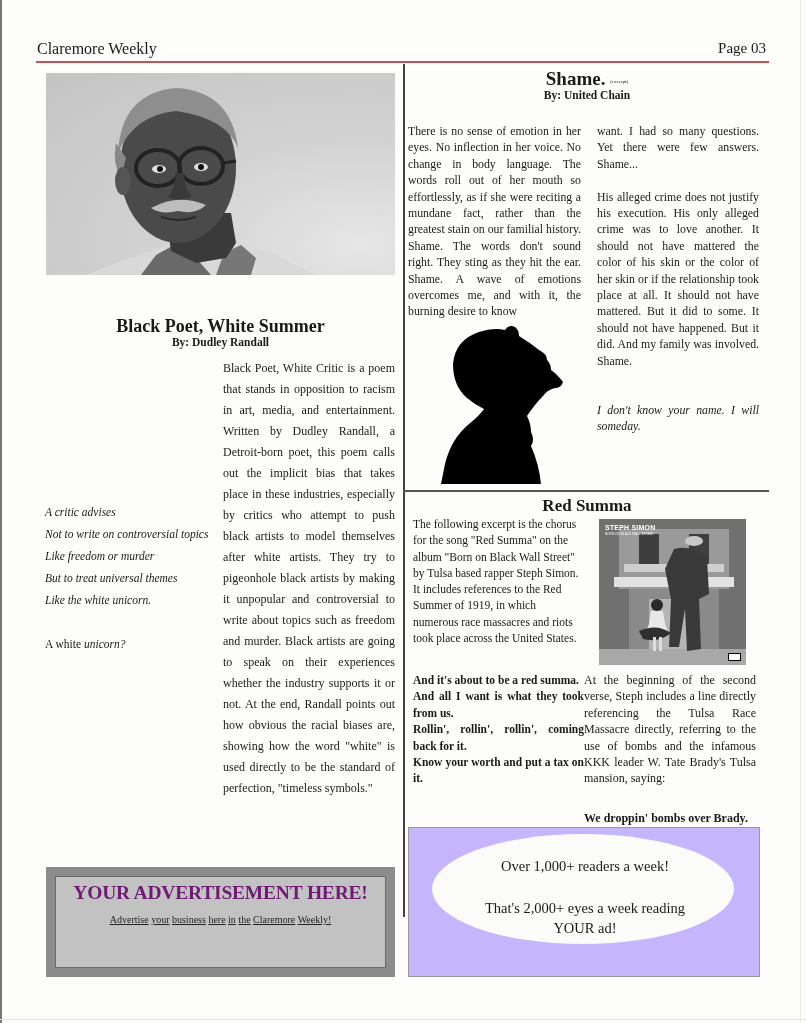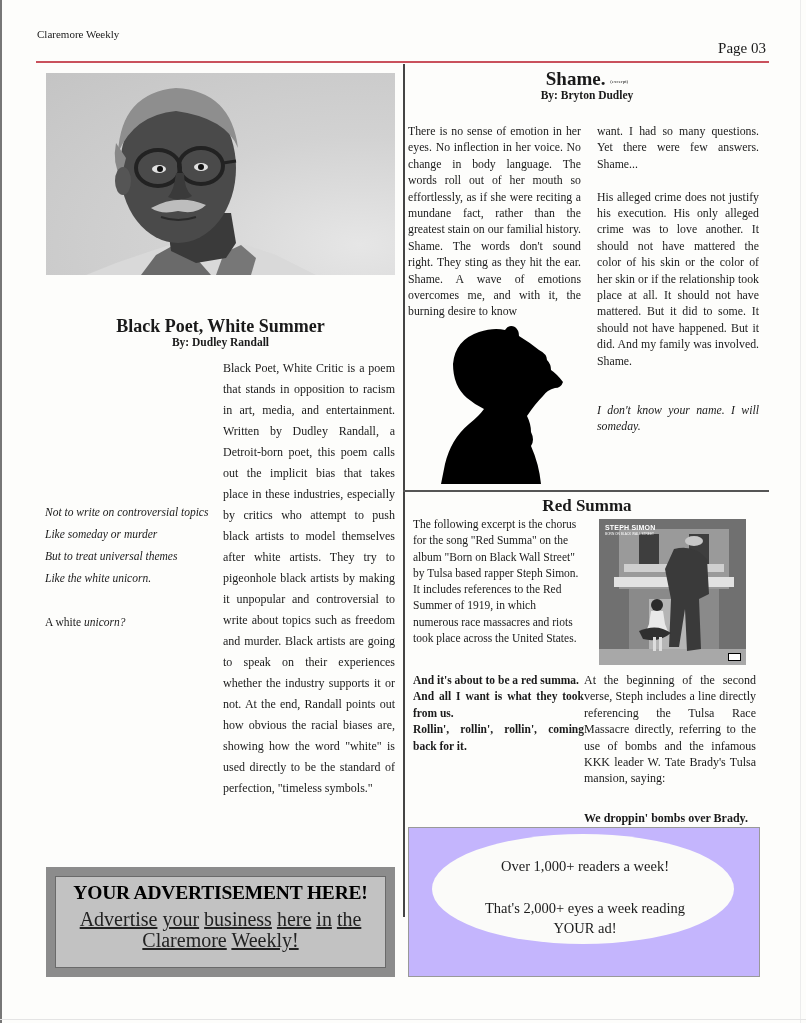--- a/index.html
+++ b/index.html
@@ -2,21 +2,21 @@
 <html><head>
 <meta charset="utf-8">
 <style>
   * { box-sizing: border-box; margin: 0; padding: 0; }
   html, body { width: 806px; height: 1023px; background: #fdfdfb; overflow: hidden; }
   body { font-family: "Liberation Serif", serif; color: #1a1a1a; position: relative; }
   .page-edge-left { position: absolute; left: 0; top: 0; width: 2px; height: 1023px; background: #777; }
   .page-edge-bottom { position: absolute; left: 0; top: 1019px; width: 806px; height: 1px; background: #e4e4e4; }
   .page-edge-right { position: absolute; left: 800px; top: 0; width: 1px; height: 1023px; background: #ececec; }
 
-  .hdr-left { position: absolute; left: 37px; top: 28px; font-size: 11px; }
+  .hdr-left { position: absolute; left: 37px; top: 40px; font-size: 16px; }
   .hdr-right { position: absolute; right: 40px; top: 40px; font-size: 15px; }
   .hdr-rule { position: absolute; left: 36px; top: 61px; width: 733px; height: 2px; background: #c9515c; }
 
   .vrule { position: absolute; left: 403px; top: 64px; width: 2px; height: 853px; background: #444; }
   .hrule { position: absolute; left: 403px; top: 490px; width: 366px; height: 2px; background: #555; }
 
   
   .portrait { position: absolute; left: 46px; top: 73px; width: 349px; height: 202px; overflow: hidden;
     background: radial-gradient(ellipse at 90% 85%, #e6e6e6 0%, #d2d2d2 45%, #c4c4c4 100%); }
   .portrait svg { width: 100%; height: 100%; display: block; }
@@ -53,22 +53,22 @@
   .album .albumname { position: absolute; left: 6px; top: 13px; color: #fff; font-family: "Liberation Sans", sans-serif; font-size: 3.2px; }
   .album .advisory { position: absolute; right: 5px; bottom: 4px; width: 13px; height: 8px; background: #fff; border: 1px solid #000; }
 
   .rs-lyrics { position: absolute; left: 413px; top: 672px; width: 171px; font-size: 11.5px; line-height: 16.4px; font-weight: bold; text-align: justify; }
   .rs-verse { position: absolute; left: 584px; top: 672px; width: 172px; font-size: 12px; line-height: 16.4px; text-align: justify; }
   .rs-verse .quote { font-weight: bold; margin-top: 23px; text-align: left; }
 
   
   .ad-left { position: absolute; left: 46px; top: 867px; width: 349px; height: 110px; background: #8c8c8c; padding: 9px; }
   .ad-left-inner { width: 100%; height: 100%; background: #c2c2c2; border: 1px solid #6a6a6a; text-align: center; padding-top: 5px; }
-  .ad-left-title { font-weight: bold; font-size: 19.5px; letter-spacing: -0.2px; color: #000000; }
-  .ad-left-sub { font-size: 20px; line-height: 21px; margin-top: 5px; padding: 0 20px; color: #222; }
+  .ad-left-title { font-weight: bold; font-size: 19.5px; letter-spacing: -0.2px; color: #701a75; }
+  .ad-left-sub { font-size: 10px; line-height: 21px; margin-top: 5px; padding: 0 20px; color: #222; }
   .ad-left-sub a { color: #222; text-decoration: underline; }
 
   .ad-right { position: absolute; left: 408px; top: 827px; width: 352px; height: 150px; background: #c4b5fd; border: 1px solid #999; overflow: hidden; }
   .ad-oval { position: absolute; left: 23px; top: 6px; width: 302px; height: 110px; background: #fbfbf9; border-radius: 50%; }
   .ad-line1 { position: absolute; left: 0; width: 352px; top: 30px; text-align: center; font-size: 14.5px; }
   .ad-line2 { position: absolute; left: 0; width: 352px; top: 70px; text-align: center; font-size: 14.5px; line-height: 20px; padding: 0 60px; }
 </style>
 </head>
 <body>
 
@@ -114,30 +114,31 @@
     <path d="M105 135 Q132 120 160 132 Q150 142 132 138 Q115 142 105 135 Z" fill="#bdbdbd"></path>
 
     <path d="M115 144 Q132 150 150 144" fill="none" stroke="#2a2a2a" stroke-width="2"></path>
   </svg>
 </div>
 <div class="bp-title">Black Poet, White Summer</div>
 <div class="bp-byline">By: Dudley Randall</div>
 <div class="bp-body">Black Poet, White Critic is a poem that stands in opposition to racism in art, media, and entertainment. Written by Dudley Randall, a Detroit-born poet, this poem calls out the implicit bias that takes place in these industries, especially by critics who attempt to push black artists to model themselves after white artists. They try to pigeonhole black artists by making it unpopular and controversial to write about topics such as freedom and murder. Black artists are going to speak on their experiences whether the industry supports it or not. At the end, Randall points out how obvious the racial biases are, showing how the word "white" is used directly to be the standard of perfection, "timeless symbols."</div>
 
 <div class="poem">
+  <div class="line">A critic advises</div>
   <div class="line">Not to write on controversial topics</div>
-  <div class="line">Like someday or murder</div>
+  <div class="line">Like freedom or murder</div>
   <div class="line">But to treat universal themes</div>
   <div class="line">Like the white unicorn.</div>
   <div class="gap"></div>
   <div class="line"><span class="normal">A white</span> <span>unicorn?</span></div>
 </div>
 
 <div class="shame-title"><span>Shame.</span> <span class="excerpt">(excerpt)</span></div>
-<div class="shame-byline">By: Bryton Dudley</div>
+<div class="shame-byline">By: United Chain</div>
 <div class="shame-col1">There is no sense of emotion in her eyes. No inflection in her voice. No change in body language. The words roll out of her mouth so effortlessly, as if she were reciting a mundane fact, rather than the greatest stain on our familial history. Shame. The words don't sound right. They sting as they hit the ear. Shame. A wave of emotions overcomes me, and with it, the burning desire to know</div>
 <div class="shame-col2">
   <p>want. I had so many questions. Yet there were few answers. Shame...</p>
   <p>His alleged crime does not justify his execution. His only alleged crime was to love another. It should not have mattered the color of his skin or the color of her skin or if the relationship took place at all. It should not have mattered. But it did to some. It should not have happened. But it did. And my family was involved. Shame.</p>
   <div class="sp"></div>
   <div class="it">I don't know your name. I will someday.</div>
 </div>
 <div class="silhouette">
   <svg viewBox="0 0 128 160" width="128" height="160">
     <path d="M2 160 L6 140 Q12 115 30 100 Q40 92 45 85 Q35 80 28 74 Q14 62 14 40 Q16 16 40 8 Q55 3 66 6 Q70 0 76 3 Q80 6 80 12 Q90 18 100 26 Q108 30 108 36 Q112 40 112 46 Q118 50 124 58 Q122 64 116 64 Q108 66 104 72 Q96 80 88 92 Q92 100 92 108 Q96 116 92 122 Q100 140 102 160 Z" fill="#000"></path>
@@ -168,20 +169,21 @@
     <rect x="60" y="118" width="3" height="14" fill="#ddd"></rect>
   </svg>
   <div class="artist">STEPH SIMON</div>
   <div class="albumname">BORN ON BLACK WALL STREET</div>
   <div class="advisory"></div>
 </div>
 <div class="rs-lyrics">
   <div>And it's about to be a red summa.</div>
   <div>And all I want is what they took from us.</div>
   <div>Rollin', rollin', rollin', coming back for it.</div>
+  <div>Know your worth and put a tax on it.</div>
 </div>
 <div class="rs-verse">
   <div>At the beginning of the second verse, Steph includes a line directly referencing the Tulsa Race Massacre directly, referring to the use of bombs and the infamous KKK leader W. Tate Brady's Tulsa mansion, saying:</div>
   <div class="quote">We droppin' bombs over Brady.</div>
 </div>
 
 <div class="ad-left">
   <div class="ad-left-inner">
     <div class="ad-left-title">YOUR ADVERTISEMENT HERE!</div>
     <div class="ad-left-sub">

